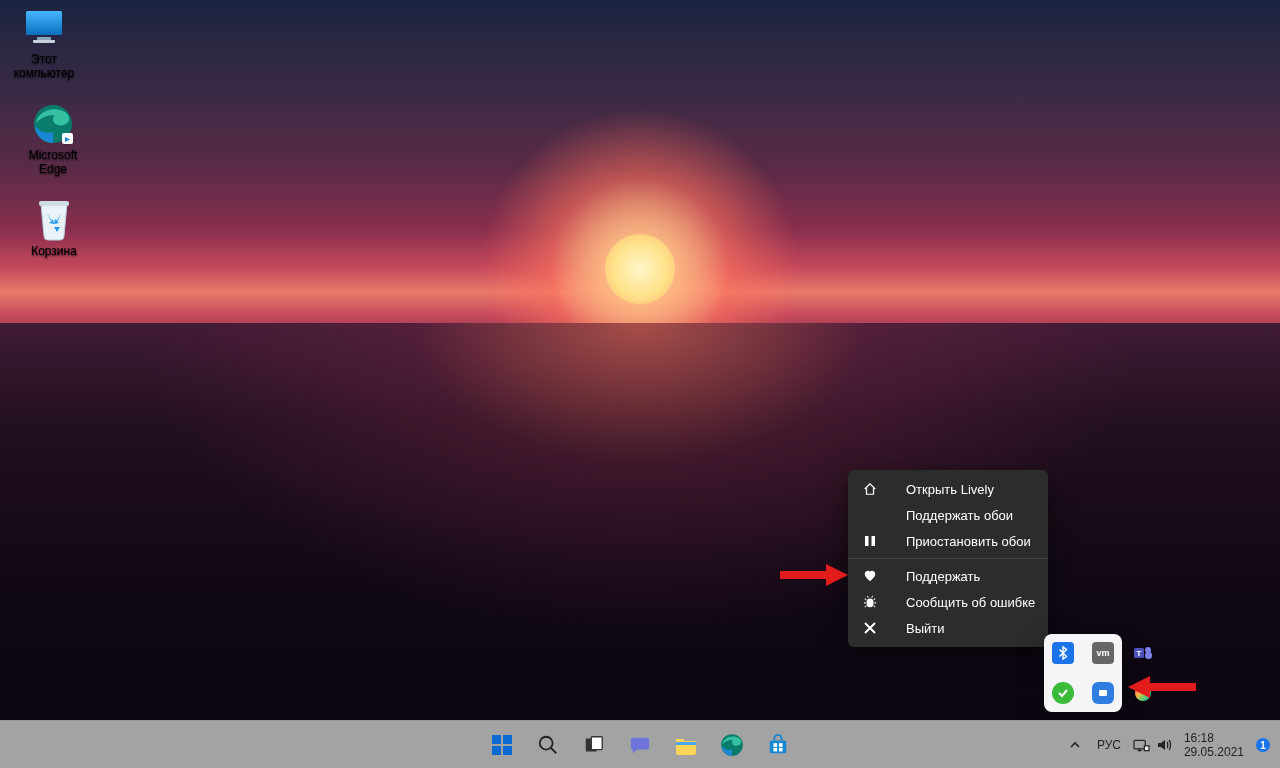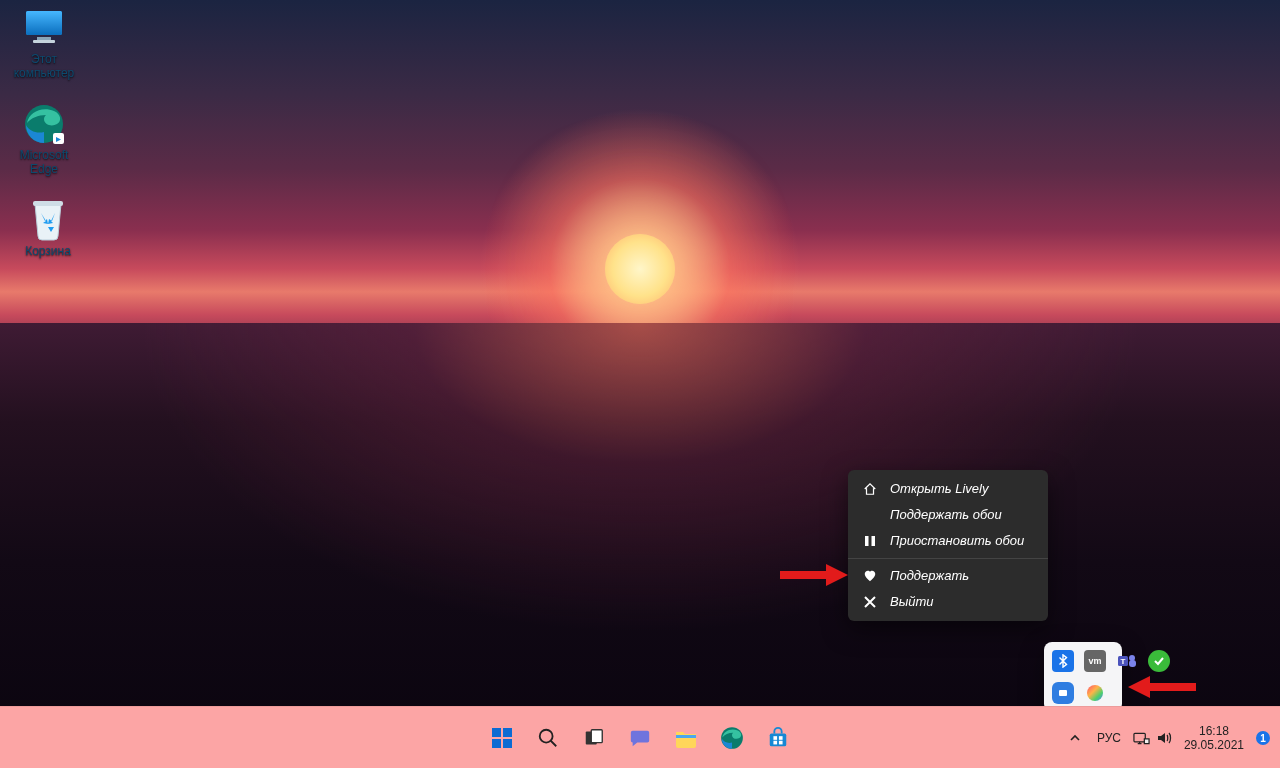--- a/index.html
+++ b/index.html
@@ -31,55 +31,55 @@
   }
   .sea {
     position:absolute; left:0; right:0; top:42%; bottom:48px;
     background:
       radial-gradient(ellipse at 50% 0%, rgba(255,120,90,.55) 0, rgba(120,40,70,.35) 25%, rgba(0,0,0,0) 55%),
       linear-gradient(180deg,#3f1b34 0%, #23101f 25%, #120915 60%, #0b0510 100%);
   }
 
   
   .desktop { position:absolute; inset:0 0 48px 0; }
-  .dicon { position:absolute; width:76px; text-align:center; color:#0c4a6e; font-size:12px;
+  .dicon { position:absolute; width:76px; text-align:center; color:#000000; font-size:12px;
            text-shadow:0 1px 2px rgba(0,0,0,.9); cursor:default; }
   .dicon .glyph { width:44px; height:44px; margin:0 auto 2px; display:flex; align-items:center; justify-content:center; }
   .dicon .lbl { line-height:14px; }
 
   
   .ctx {
     position:absolute; left:848px; top:470px; width:200px;
     background:#2c2c2c; color:#fff; border-radius:6px; padding:6px 0;
     box-shadow:0 8px 24px rgba(0,0,0,.5); font-size:13px;
   }
-  .ctx .row { display:flex; gap:12px; padding:5px 14px; cursor:default; white-space:nowrap;font-style:italic; }
+  .ctx .row { display:flex; align-items:center; gap:28px; padding:5px 14px; cursor:default; white-space:nowrap; }
   .ctx .ic { width:16px; height:16px; display:flex; align-items:center; justify-content:center; flex:0 0 16px; }
   .ctx .sep { height:1px; background:#444; margin:4px 0; }
 
   
   .tray-popup {
     position:absolute; right:158px; bottom:56px; width:78px;
     background:#f5f5f7; border-radius:8px; padding:8px;
     box-shadow:0 8px 24px rgba(0,0,0,.35);
-    display:grid; grid-template-columns:1fr 1fr 1fr 1fr; gap:10px;
+    display:grid; grid-template-columns:1fr 1fr 1fr; gap:18px;
     justify-items:center; align-items:center;
   }
   .tray-popup .ti { width:22px; height:22px; border-radius:4px; display:flex; align-items:center; justify-content:center; cursor:default; }
 
   
   .taskbar {
-    position:absolute; left:0; right:0; bottom:0; height:62px;
-    background:#fca5a5; display:flex; align-items:center;
+    position:absolute; left:0; right:0; bottom:0; height:48px;
+    background:#a3a3a3; display:flex; align-items:center;
     border-top:1px solid rgba(0,0,0,.06);
   }
   .taskbar .center { position:absolute; left:50%; transform:translateX(-50%); display:flex; gap:6px; }
   .taskbar .btn { width:40px; height:40px; border-radius:4px; display:flex; align-items:center; justify-content:center; cursor:default; }
   .taskbar .right { position:absolute; right:6px; display:flex; align-items:center; gap:8px; height:100%; font-size:12px; color:#222; }
-  .taskbar .clock { text-align:center; line-height:14px; font-size:12px; }
+  .taskbar .clock { text-align:left; line-height:14px; font-size:12px; }
   .sys { display:flex; align-items:center; gap:6px; padding:0 4px; }
 
   
   .arrow { position:absolute; pointer-events:none; }
 
   svg { display:block; }
 </style>
 </head>
 <body>
 
@@ -101,35 +101,35 @@
           <stop offset="0" stop-color="#46b7ff"></stop>
               <stop offset="1" stop-color="#0a6ebd"></stop>
             </linearGradient>
           </defs>
       </svg>
     </div>
     <div class="lbl"><span style="white-space: pre-line;">Этот
 компьютер</span></div>
   </div>
 
-  <div class="dicon" style="left:6px; top:102px">
+  <div class="dicon" style="left:15px; top:102px">
     <div class="glyph">
       <svg width="42" height="42" viewBox="0 0 42 42">
         <circle cx="21" cy="21" r="19" fill="#0a7c6c"></circle>
         <path d="M4 20c2-11 15-17 27-12 7 3 8 10 3 13-5 3-13 1-13-5 0-2 1-3 2-4-8 0-15 3-19 8z" fill="#35c1a1"></path>
         <path d="M21 40c-10 0-18-8-18-18 3 6 11 9 18 7 0 4 0 8 0 11z" fill="#1b87d4"></path>
         <rect x="30" y="30" width="11" height="11" rx="2" fill="#fff"></rect>
         <path d="M33 39l0-5 5 2.5z" fill="#1b87d4"></path>
       </svg>
     </div>
     <div class="lbl"><span style="white-space: pre-line;">Microsoft
 Edge</span></div>
   </div>
 
-  <div class="dicon" style="left:10px; top:198px">
+  <div class="dicon" style="left:16px; top:198px">
     <div class="glyph">
       <svg width="42" height="44" viewBox="0 0 42 44">
         <path d="M8 6h26l-3 32a4 4 0 0 1-4 4H15a4 4 0 0 1-4-4z" fill="#e9f2f7" stroke="#b9cdd9"></path>
         <path d="M14 15l5 8-3 2 5 1-1-5-2 2-4-8zm14 0l-4 8 2 2-5 1 1-5 3 2 3-8zm-7 14h6l-3 5z" fill="#1e9bf0"></path>
         <rect x="6" y="3" width="30" height="5" rx="2" fill="#cfdde6"></rect>
       </svg>
     </div>
     <div class="lbl"><span>Корзина</span></div>
   </div>
 
@@ -158,20 +158,29 @@
     <span>Приостановить обои</span>
   </div>
   <div class="sep"></div>
   <div class="row">
     <span class="ic">
       <svg width="14" height="14" viewBox="0 0 16 16" fill="#fff">
           <path d="M8 14S2 9.5 2 5.8C2 3.7 3.6 2 5.6 2 6.9 2 8 2.9 8 2.9S9.1 2 10.4 2C12.4 2 14 3.7 14 5.8 14 9.5 8 14 8 14z"></path>
         </svg>
     </span>
     <span>Поддержать</span>
+  </div>
+  <div class="row">
+    <span class="ic">
+      <svg width="14" height="14" viewBox="0 0 16 16" fill="#fff">
+          <ellipse cx="8" cy="9" rx="4" ry="5"></ellipse>
+          <path d="M4 6l-2-2M12 6l2-2M3 9H1M13 9h2M4 12l-2 2M12 12l2 2M6 3l-1-2M10 3l1-2" stroke="#fff" stroke-width="1.2"></path>
+        </svg>
+    </span>
+    <span>Сообщить об ошибке</span>
   </div>
   <div class="row">
     <span class="ic">
       <svg width="12" height="12" viewBox="0 0 12 12" stroke="#fff" stroke-width="2">
           <path d="M1 1l10 10M11 1L1 11"></path>
         </svg>
     </span>
     <span>Выйти</span>
   </div>
 </div>

